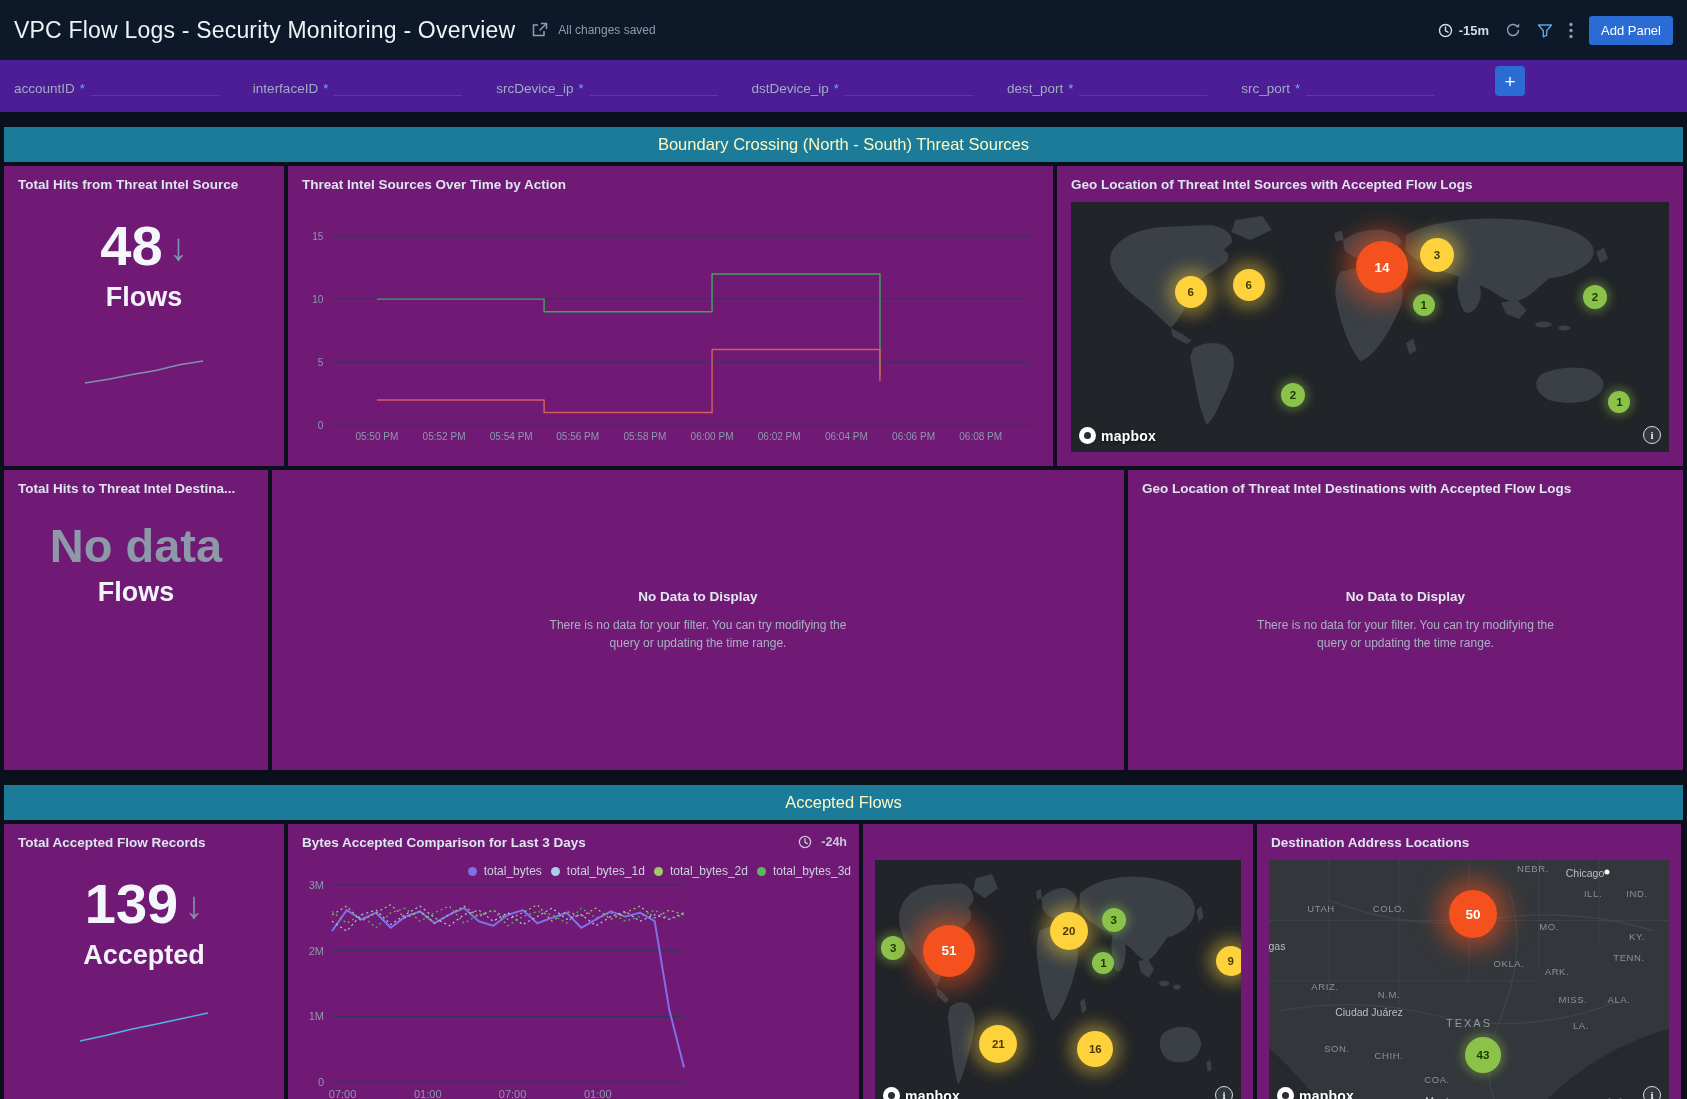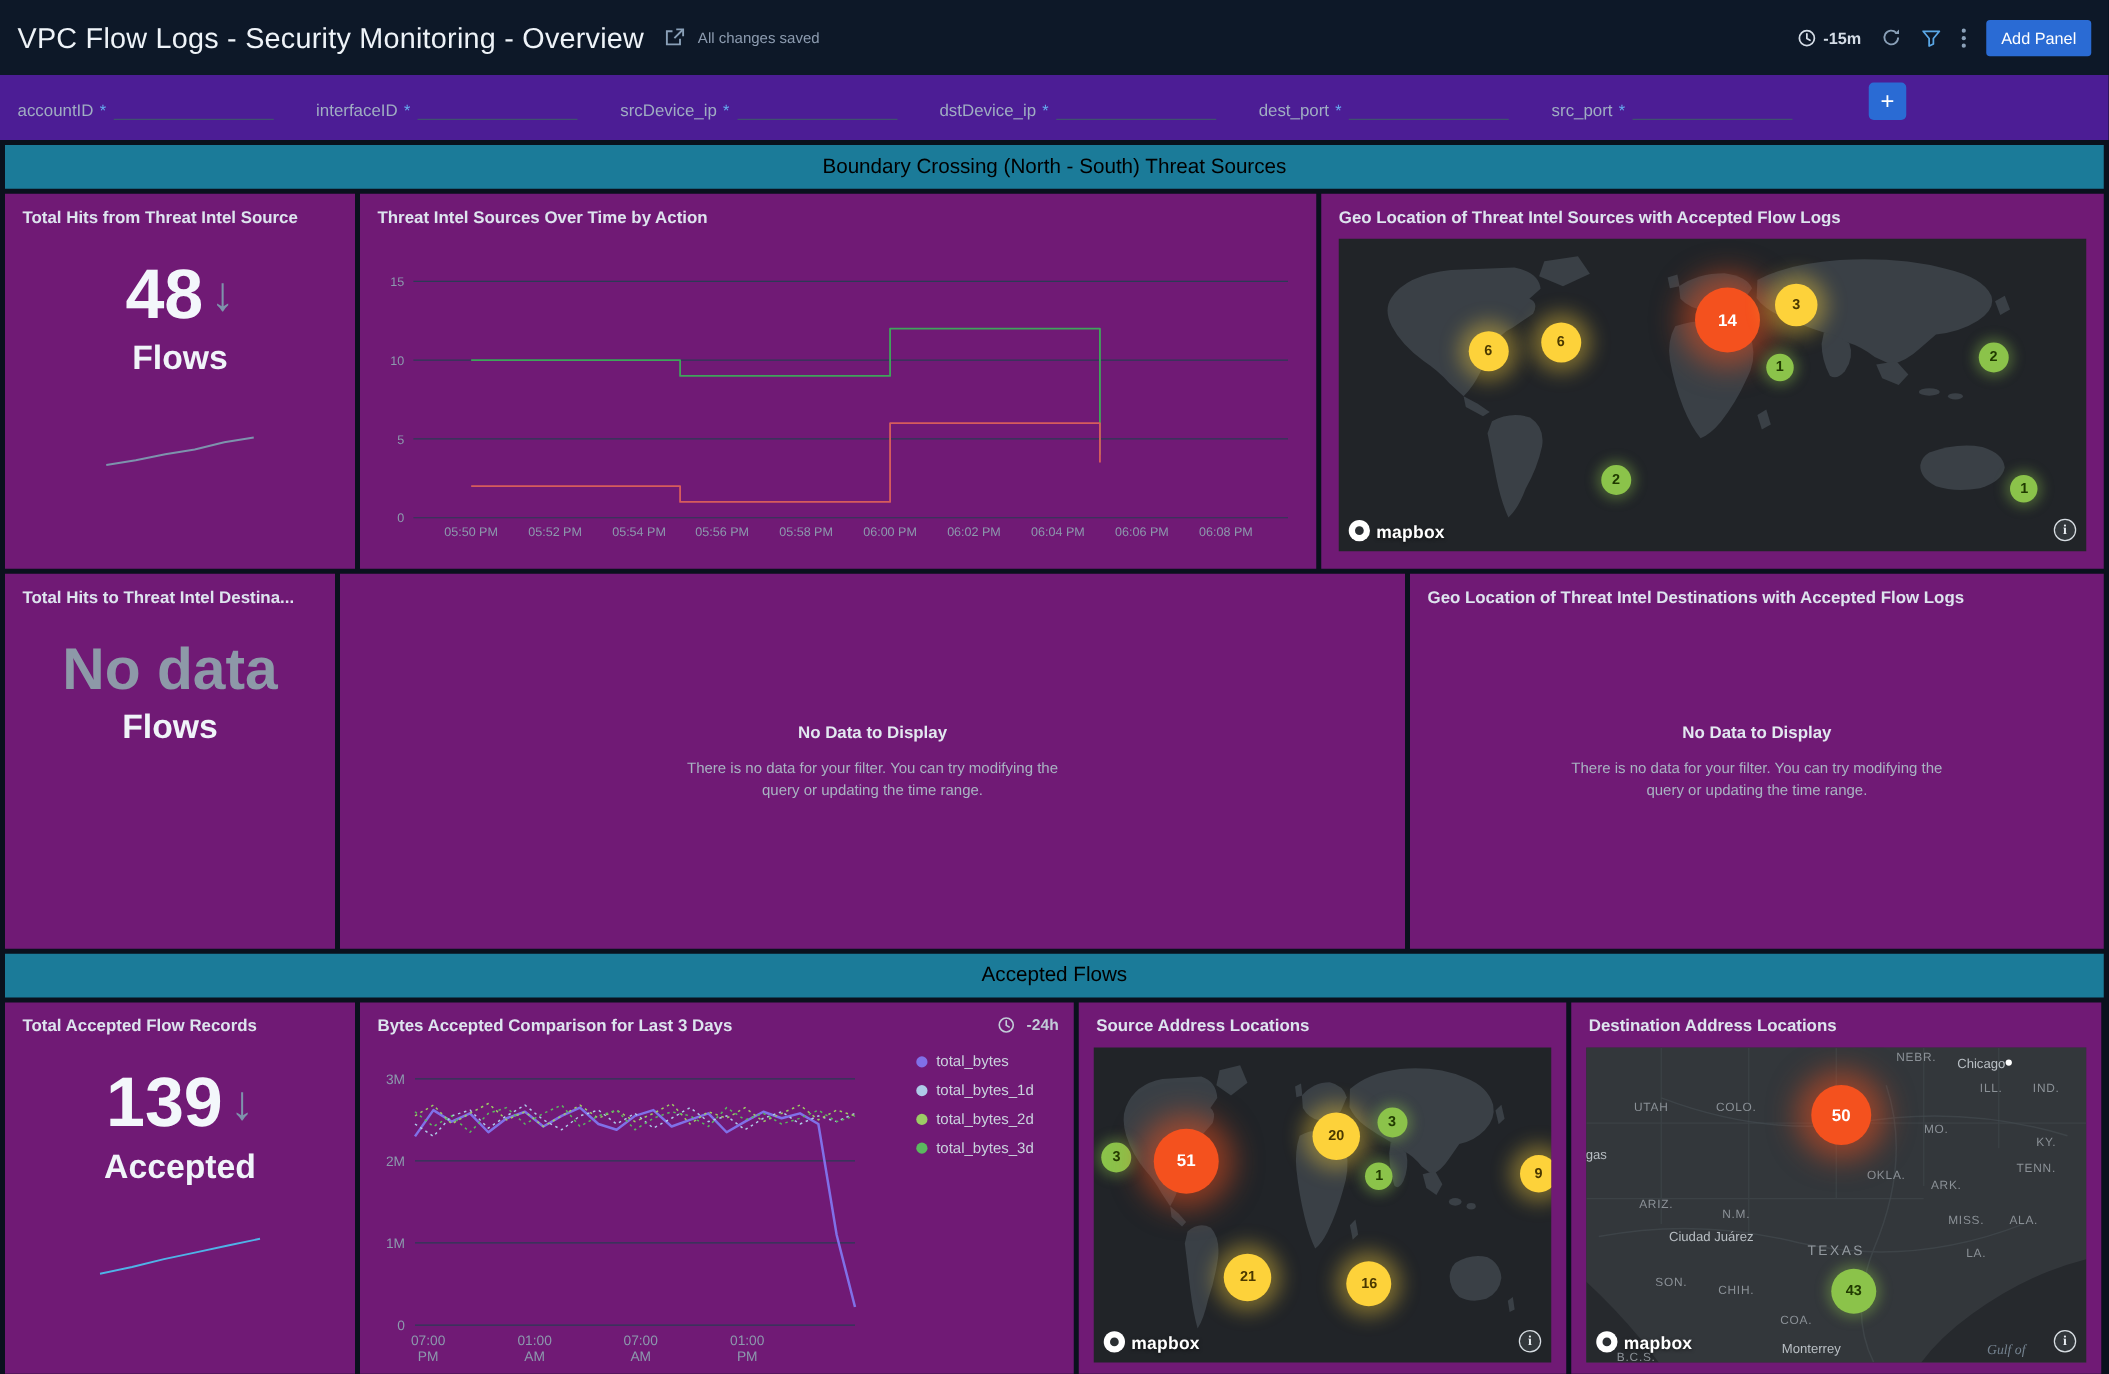--- a/index.html
+++ b/index.html
@@ -18,21 +18,21 @@
 
 
 .filter-bar{display:flex;align-items:flex-end;height:52px;padding:0 14px 16px;background:#4c1d95}
 .filter{display:flex;align-items:flex-end;margin-right:34px}
 .flabel{font-size:13.5px;color:#9fadc2;white-space:nowrap}
 .req{color:#66aef0;margin:0 6px 0 5px;font-size:13px}
 .fline{display:inline-block;width:128px;border-bottom:1px solid #3f5170;height:16px;cursor:text}
 .add-filter{width:30px;height:30px;background:#2a6bd4;color:#fff;border:0;border-radius:4px;font-size:19px;line-height:1;cursor:pointer;margin-left:auto;margin-right:148px;font-family:inherit}
 
 
-.section-bar{height:35px;margin:4px 4px 0;background:#1b7b99;display:flex;align-items:center;justify-content:center;font-size:16.5px;color:#000000}
+.section-bar{height:35px;margin:15px 4px 0;background:#1b7b99;display:flex;align-items:center;justify-content:center;font-size:16.5px;color:#fef9c3}
 .row{display:flex;gap:4px;margin:4px 4px 0}
 .panel{background:#701a75;position:relative;height:300px;flex-shrink:0}
 .panel.grow{flex:1}
 .ptitle{font-size:13.5px;font-weight:700;color:#dde4ee;padding:11px 14px 0;white-space:nowrap;overflow:hidden;text-overflow:ellipsis}
 .ptitle-row{display:flex;justify-content:space-between;align-items:flex-start;padding-right:12px}
 .ptitle-row .ptitle{flex:1;min-width:0}
 .time-badge{display:flex;align-items:center;gap:9px;color:#c2ccd8;font-size:12.5px;font-weight:700;margin-top:11px;white-space:nowrap;cursor:pointer}
 
 
 .stat{display:flex;flex-direction:column;align-items:center}
@@ -42,21 +42,21 @@
 .stat-arrow{font-size:38px;color:#7e93ab;margin-left:6px;line-height:1;margin-top:10px}
 .stat-unit{font-size:27px;font-weight:700;margin-top:8px;color:#f0f4f9}
 .spark{width:122px;height:26px;margin-top:46px;display:block}
 .spark.big{width:132px;height:32px;margin-top:40px}
 
 
 .chart-wrap{position:absolute;top:38px;left:8px;right:8px;bottom:6px}
 .chart-wrap.legendspace{right:165px}
 .fill{width:100%;height:100%;display:block}
 svg text{font-family:"Liberation Sans",sans-serif}
-.legend{position:absolute;top:40px;right:32px;display:flex;flex-direction:column;gap:9px}
+.legend{position:absolute;top:40px;right:8px;display:flex;flex-direction:row;gap:9px}
 .legend-item{display:flex;align-items:center;gap:7px;font-size:12px;color:#c9d2dd}
 .dot{width:9px;height:9px;border-radius:50%;flex-shrink:0}
 
 
 .nodata-msg{position:absolute;inset:0;display:flex;flex-direction:column;align-items:center;justify-content:center}
 .nd-title{font-size:13.5px;font-weight:700;color:#e2e8f0;margin-bottom:12px}
 .nd-line{font-size:12px;color:#a8b3c2;line-height:1.5}
 
 
 .map-area{position:absolute;top:36px;left:14px;right:14px;bottom:14px;background:#212428;overflow:hidden}
@@ -338,21 +338,20 @@
           <span>total_bytes_2d</span>
         </div>
       <div class="legend-item">
           <span class="dot" style="background: rgb(91, 184, 95);"></span>
           <span>total_bytes_3d</span>
         </div>
     </div>
   </section>
 
   <section class="panel" style="width:390px">
-    <h2 class="ptitle">Source Address Locations</h2>
     <div class="map-area tight">
       <svg class="world-svg" viewBox="0 0 1000 500" preserveAspectRatio="none">
         <g fill="#3a4046">
           <path d="M70,95 Q90,58 150,50 L235,46 Q268,54 270,80 L255,96 Q268,102 260,120 L233,142 Q214,152 204,177 L190,212 Q180,237 167,252 L148,231 Q133,211 114,196 Q84,170 71,140 Q60,114 70,95 Z"></path>
           <path d="M167,252 L186,264 L202,277 L193,284 L170,269 Z"></path>
           <path d="M275,36 L320,28 L336,56 L300,76 L268,60 Z"></path>
           <path d="M205,292 Q230,276 256,286 Q276,302 272,332 Q266,366 250,400 Q240,432 227,446 Q217,420 211,384 Q204,340 199,311 Z"></path>
           <path d="M440,62 L453,57 L456,76 L443,79 Z"></path>
           <path d="M455,76 Q480,55 516,55 Q546,60 553,79 L540,101 Q519,113 494,116 Q469,112 457,96 Z"></path>
           <path d="M450,140 Q481,127 516,134 Q546,142 553,166 Q559,196 545,226 Q531,263 511,293 Q497,313 484,319 Q471,300 461,270 Q449,234 443,194 Q439,164 450,140 Z"></path>

